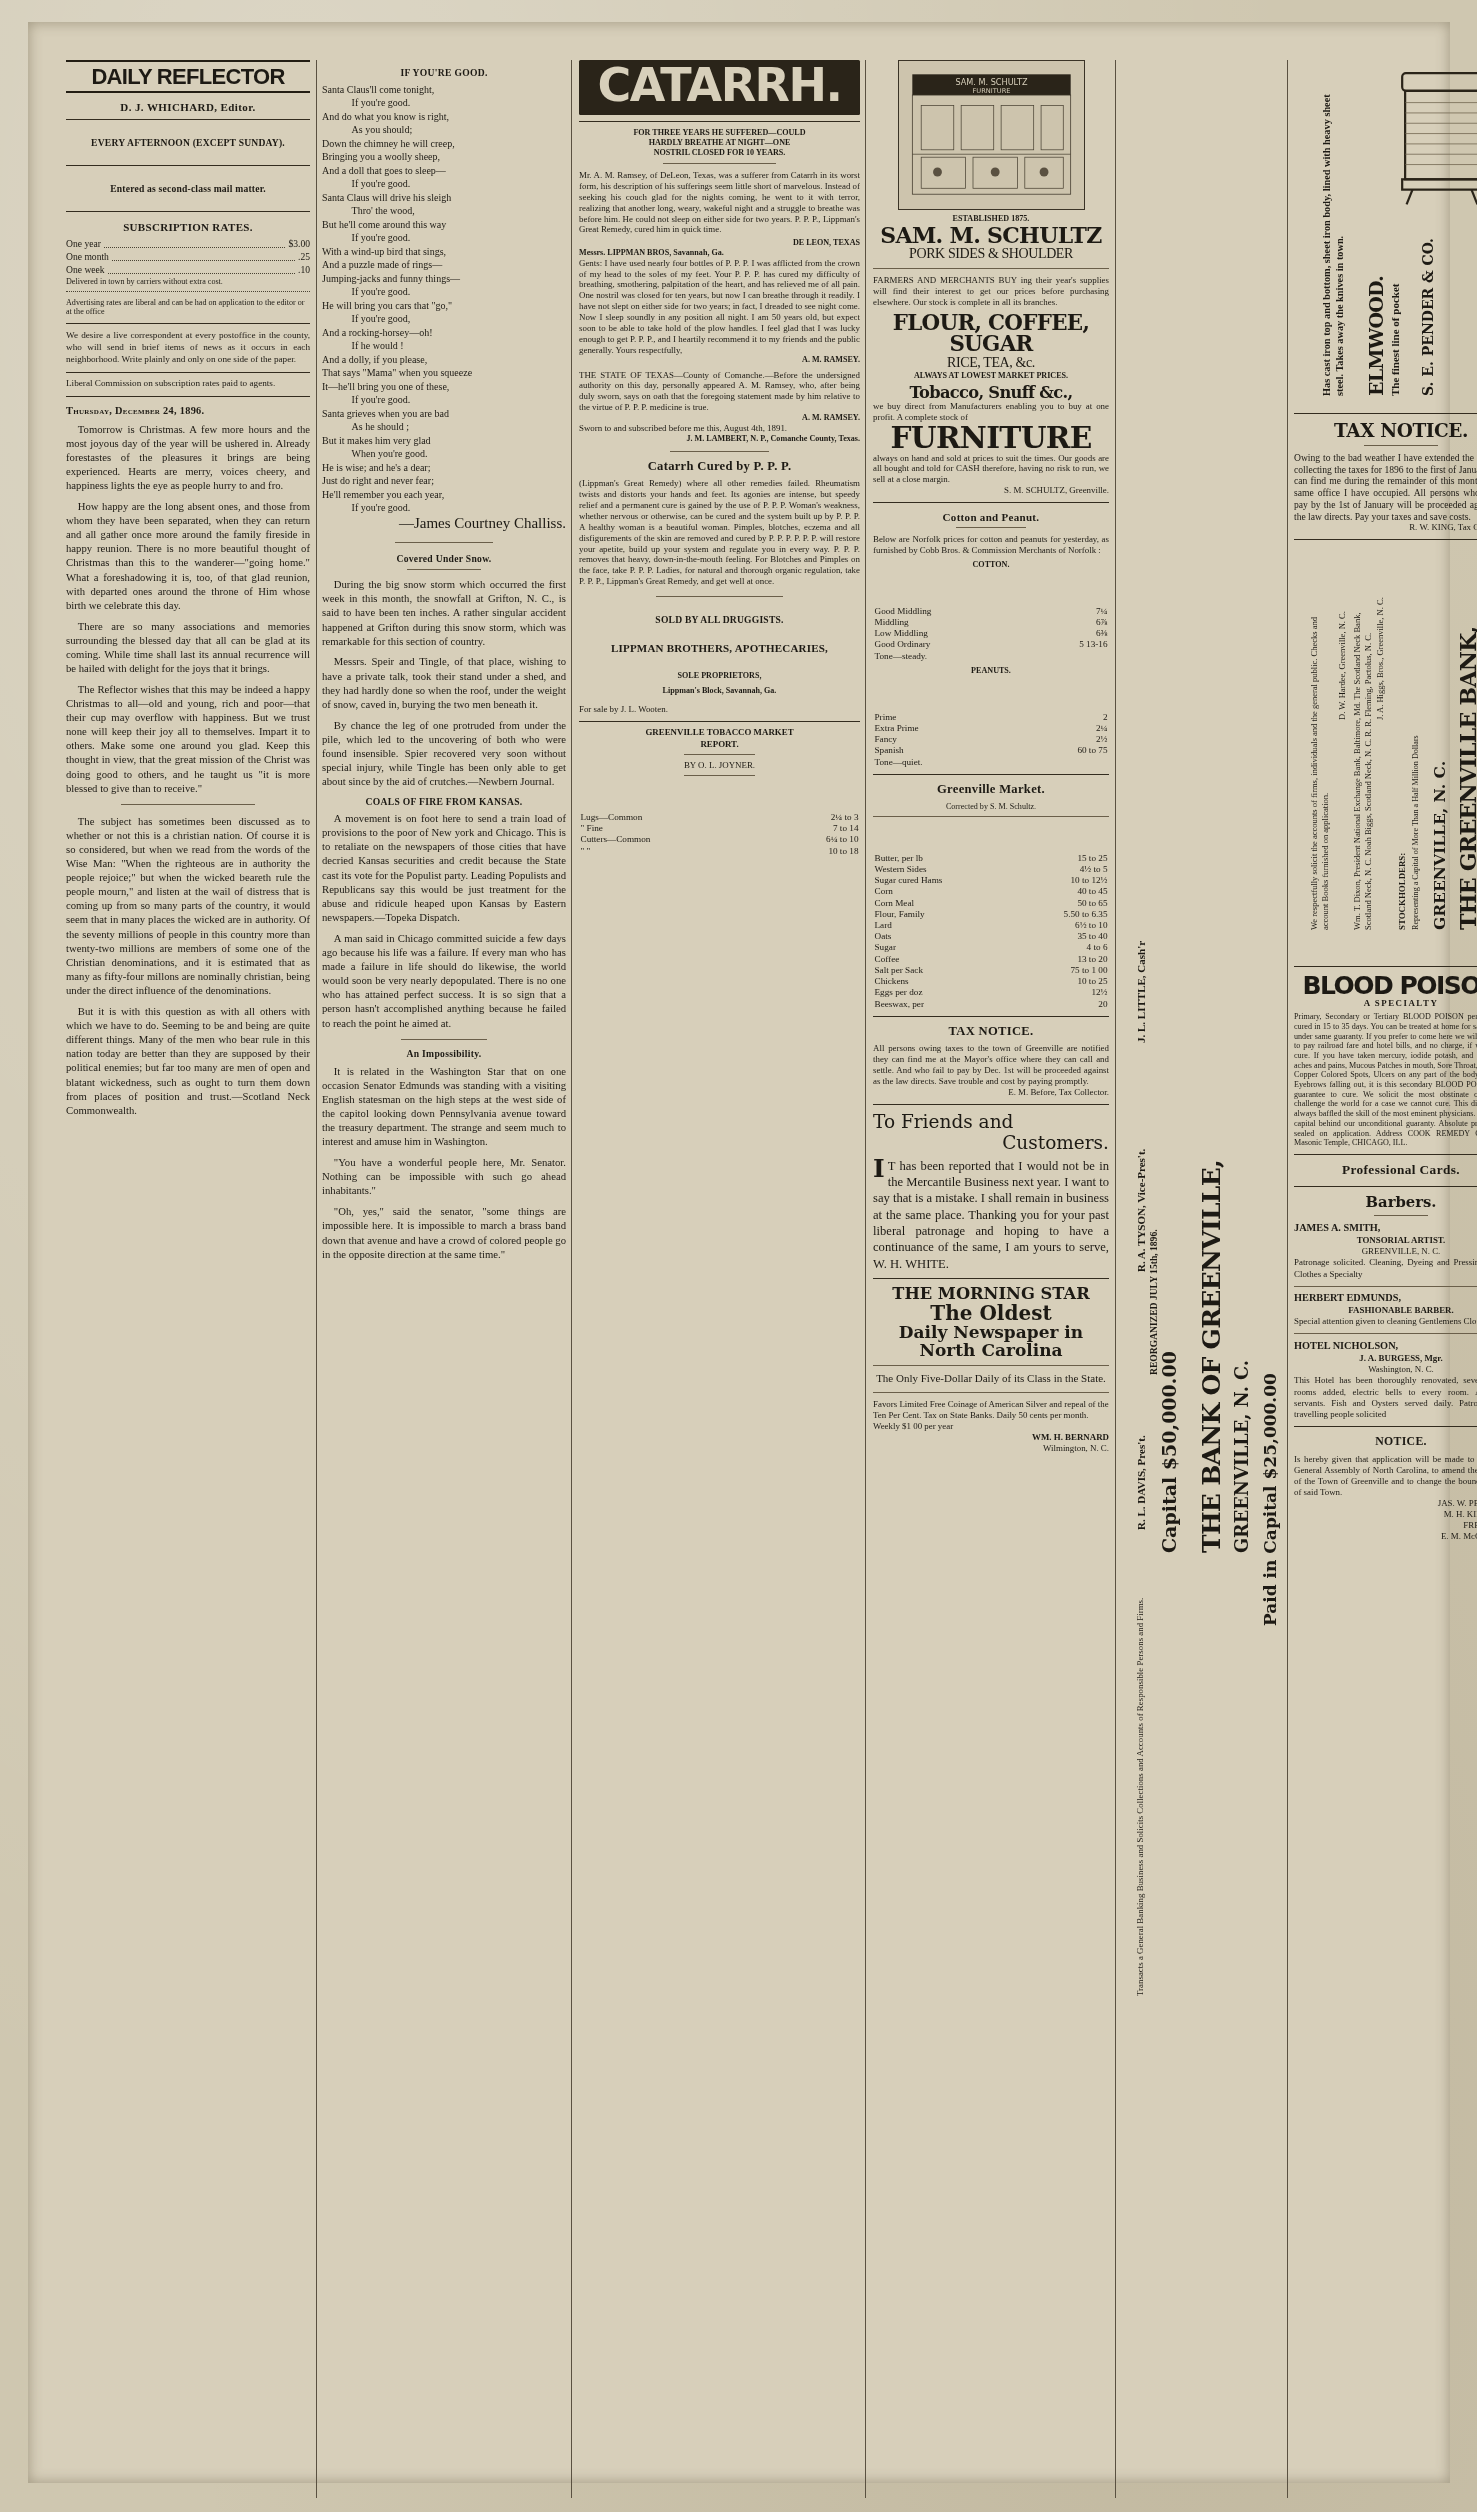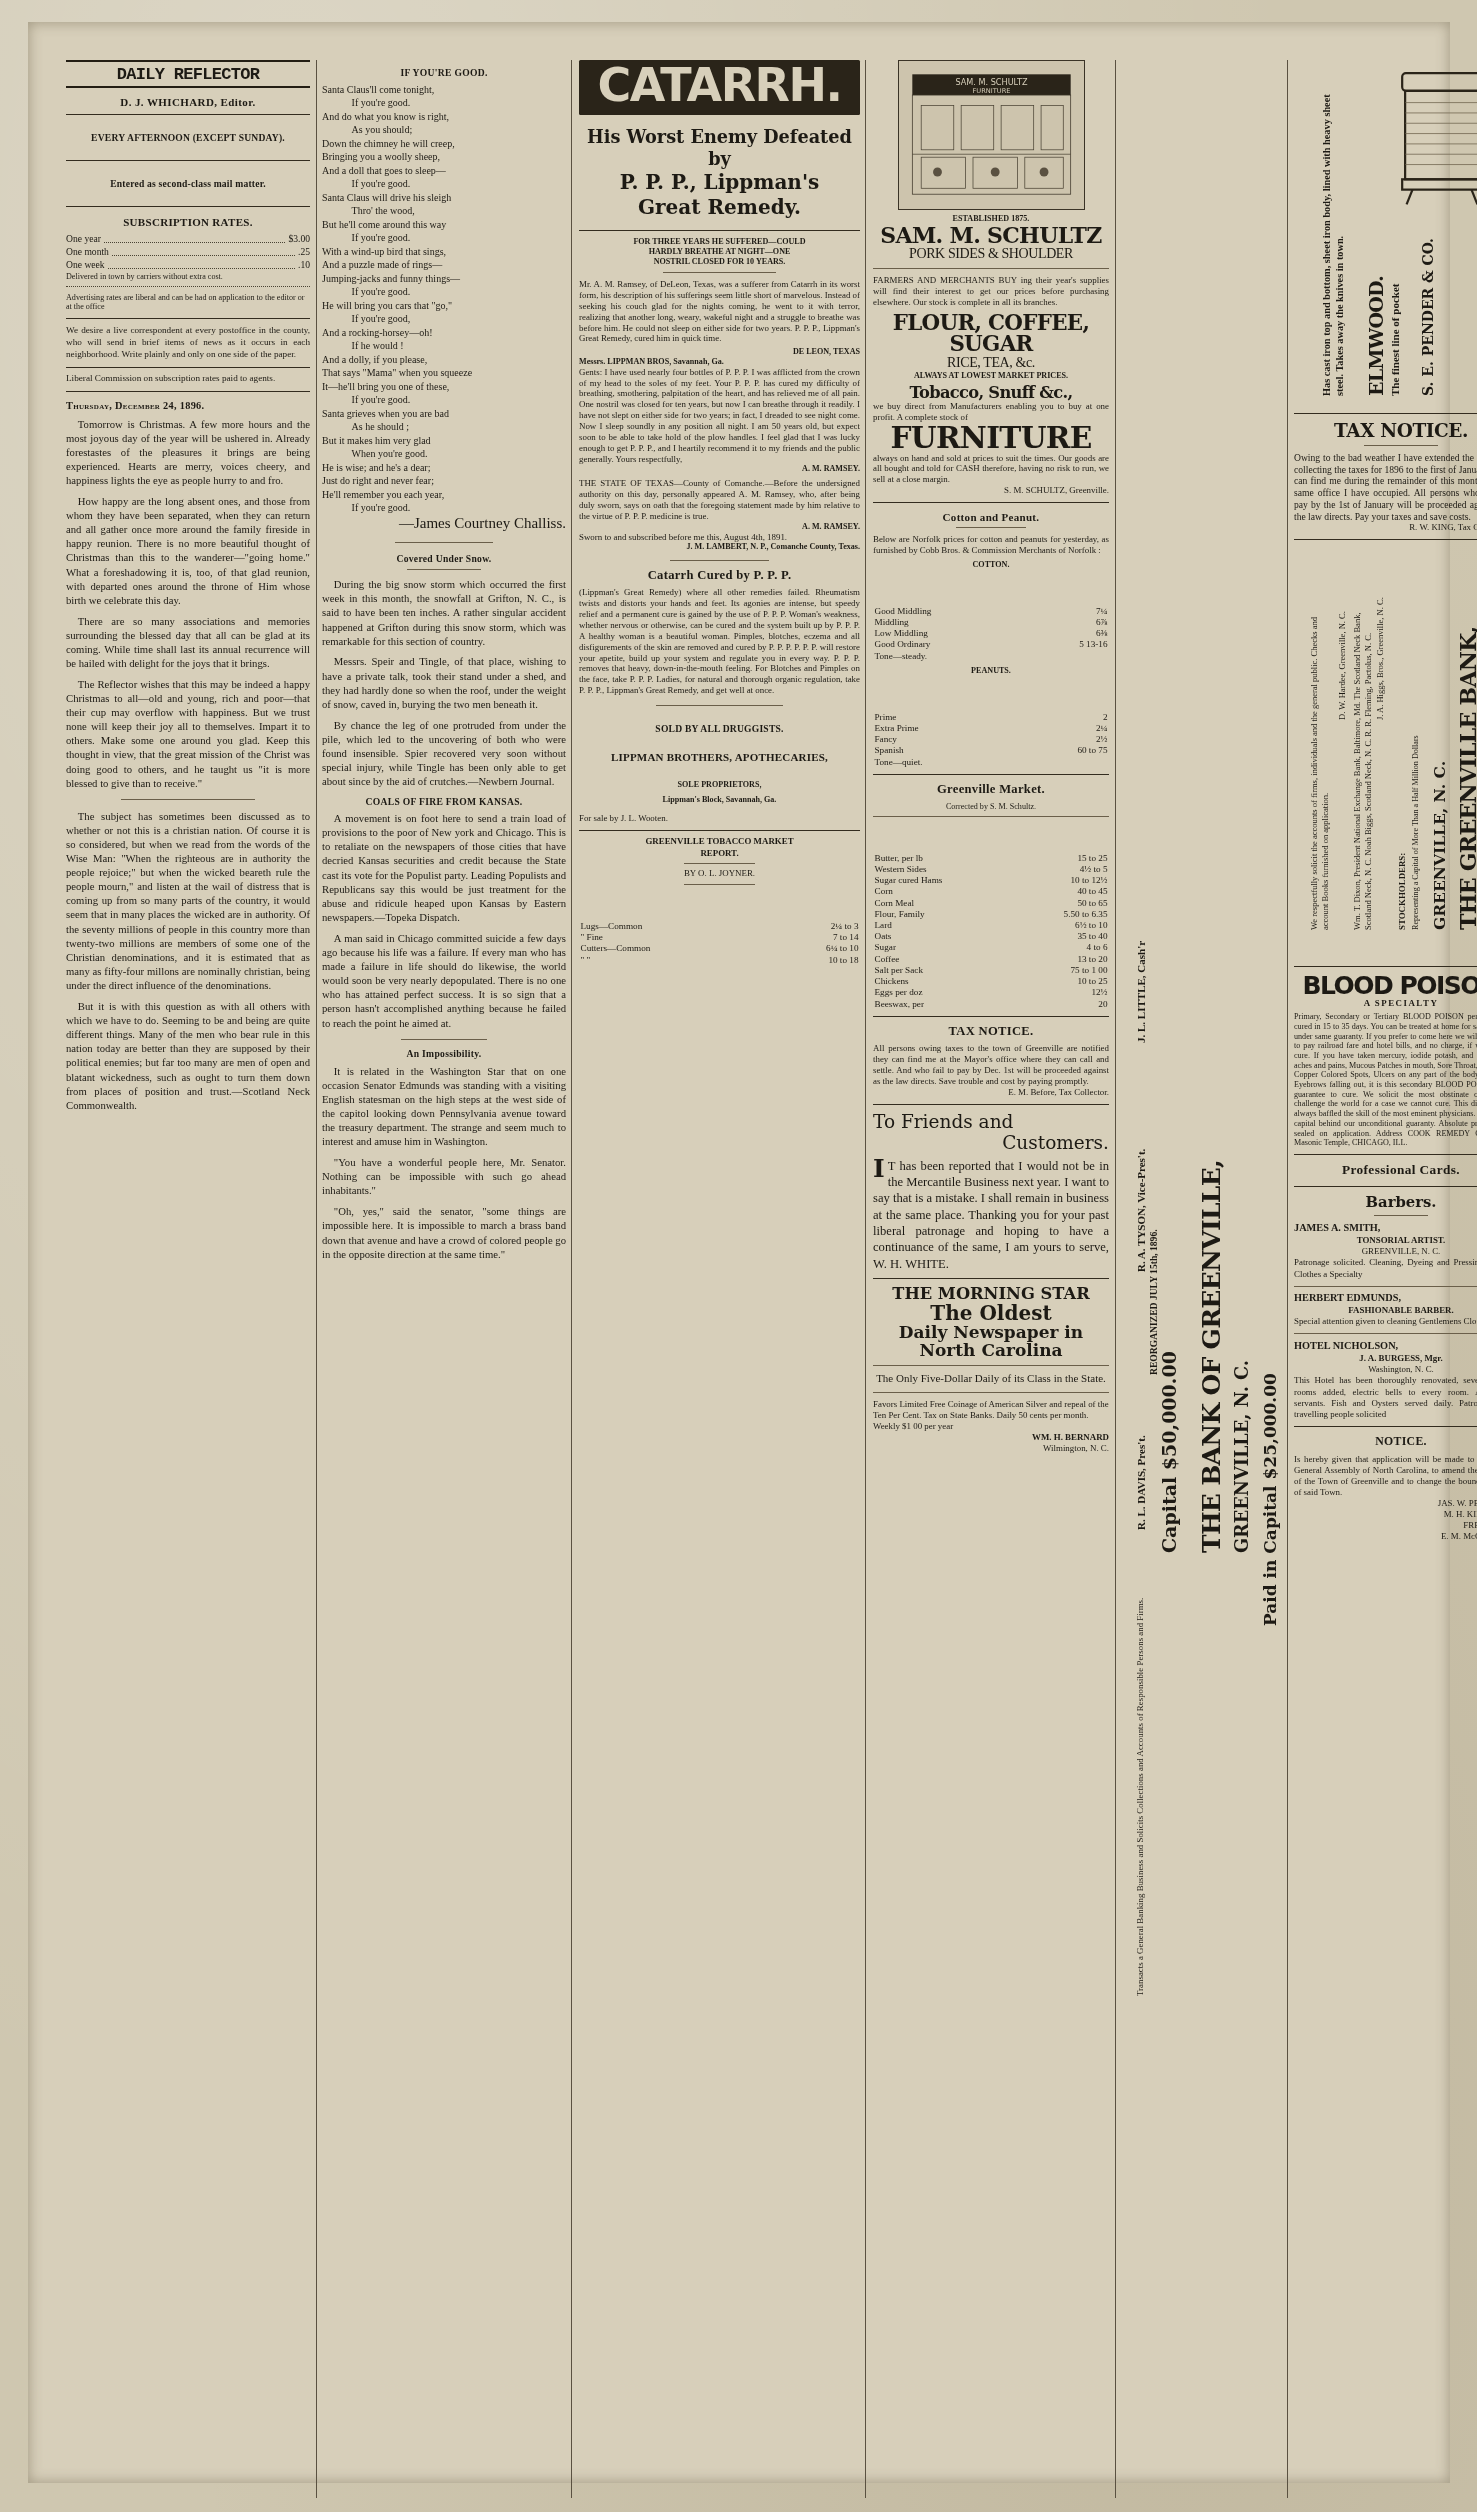--- a/index.html
+++ b/index.html
@@ -29,21 +29,21 @@
 
   .rule{border-top:0.7px solid #332c1f;margin:5.9px 0;}
   .rule.thin{border-top:0.7px solid #6a5f4a;}
   .vrule{position:absolute;top:0;bottom:0;width:0;border-left:0.7px solid #5a5141;}
 
   .masthead{
     border:2.2px solid #231e14;border-left:0;border-right:0;
     padding:4.4px 1.5px 3px;text-align:center;
   }
   .masthead .title{
-    font-family:Liberation Mono, monospace;font-weight:bold;font-size:17px;letter-spacing:-0.7px;
+    font-family:Liberation Sans, sans-serif;font-weight:bold;font-size:22px;letter-spacing:-0.7px;
     line-height:1;white-space:nowrap;
   }
   .editor{font-size:11px;font-weight:bold;text-align:center;margin:7.4px 0 3px;letter-spacing:0.4px;}
   .blockline{font-size:9.6px;font-weight:bold;text-align:center;margin:17px 0;letter-spacing:0.2px;}
   .tiny{font-size:8.9px;line-height:1.25;}
   .xtiny{font-size:8.1px;line-height:1.2;}
   .rates{font-size:9.6px;line-height:1.35;}
   .rates .row{display:flex;justify-content:space-between;}
   .rates .row .dots{flex:1;border-bottom:0.7px dotted #4a4334;margin:0 3px 3px;}
   .note{font-size:9.2px;line-height:1.3;text-align:justify;}
@@ -206,25 +206,20 @@
      <p class="body">A man said in Chicago committed suicide a few days ago because his life was a failure. If every man who has made a failure in life should do likewise, the world would soon be very nearly depopulated. There is no one who has attained perfect success. It is so sign that a person hasn't accomplished anything because he failed to reach the point he aimed at.</p>
      <div class="rule thin" style="width:35%;margin:8.9px auto"></div>
      <div class="hdg2">An Impossibility.</div>
      <p class="body">It is related in the Washington Star that on one occasion Senator Edmunds was standing with a visiting English statesman on the high steps at the west side of the capitol looking down Pennsylvania avenue toward the treasury department. The strange and seem much to interest and amuse him in Washington.</p>
      <p class="body">"You have a wonderful people here, Mr. Senator. Nothing can be impossible with such go ahead inhabitants."</p>
      <p class="body">"Oh, yes," said the senator, "some things are impossible here. It is impossible to march a brass band down that avenue and have a crowd of colored people go in the opposite direction at the same time."</p>
    </div>
 
    <div class="col c3">
      <div class="catarrh-title">CATARRH.</div>
-     <div class="catarrh-sub">
-       <div>His Worst Enemy Defeated by</div>
-       <div class="big">P. P. P., Lippman's</div>
-       <div class="big">Great Remedy.</div>
-     </div>
      <div class="rule"></div>
      <div class="xtiny bold-center">FOR THREE YEARS HE SUFFERED—COULD</div>
      <div class="xtiny bold-center">HARDLY BREATHE AT NIGHT—ONE</div>
      <div class="xtiny bold-center" style="margin-bottom:5.9px">NOSTRIL CLOSED FOR 10 YEARS.</div>
      <div class="rule thin" style="width:40%;margin:4.4px auto 5.9px"></div>
      <div class="cblock ind">Mr. A. M. Ramsey, of DeLeon, Texas, was a sufferer from Catarrh in its worst form, his description of his sufferings seem little short of marvelous. Instead of seeking his couch glad for the nights coming, he went to it with terror, realizing that another long, weary, wakeful night and a struggle to breathe was before him. He could not sleep on either side for two years. P. P. P., Lippman's Great Remedy, cured him in quick time.</div>
      <div class="xtiny" style="text-align:right;font-weight:bold;margin-top:3px">DE LEON, TEXAS</div>
      <div class="xtiny" style="font-weight:bold">Messrs. LIPPMAN BROS, Savannah, Ga.</div>
      <div class="cblock ind">Gents: I have used nearly four bottles of P. P. P. I was afflicted from the crown of my head to the soles of my feet. Your P. P. P. has cured my difficulty of breathing, smothering, palpitation of the heart, and has relieved me of all pain. One nostril was closed for ten years, but now I can breathe through it readily. I have not slept on either side for two years; in fact, I dreaded to see night come. Now I sleep soundly in any position all night. I am 50 years old, but expect soon to be able to take hold of the plow handles. I feel glad that I was lucky enough to get P. P. P., and I heartily recommend it to my friends and the public generally. Yours respectfully,</div>
      <div class="xtiny" style="text-align:right;font-weight:bold">A. M. RAMSEY.</div>

